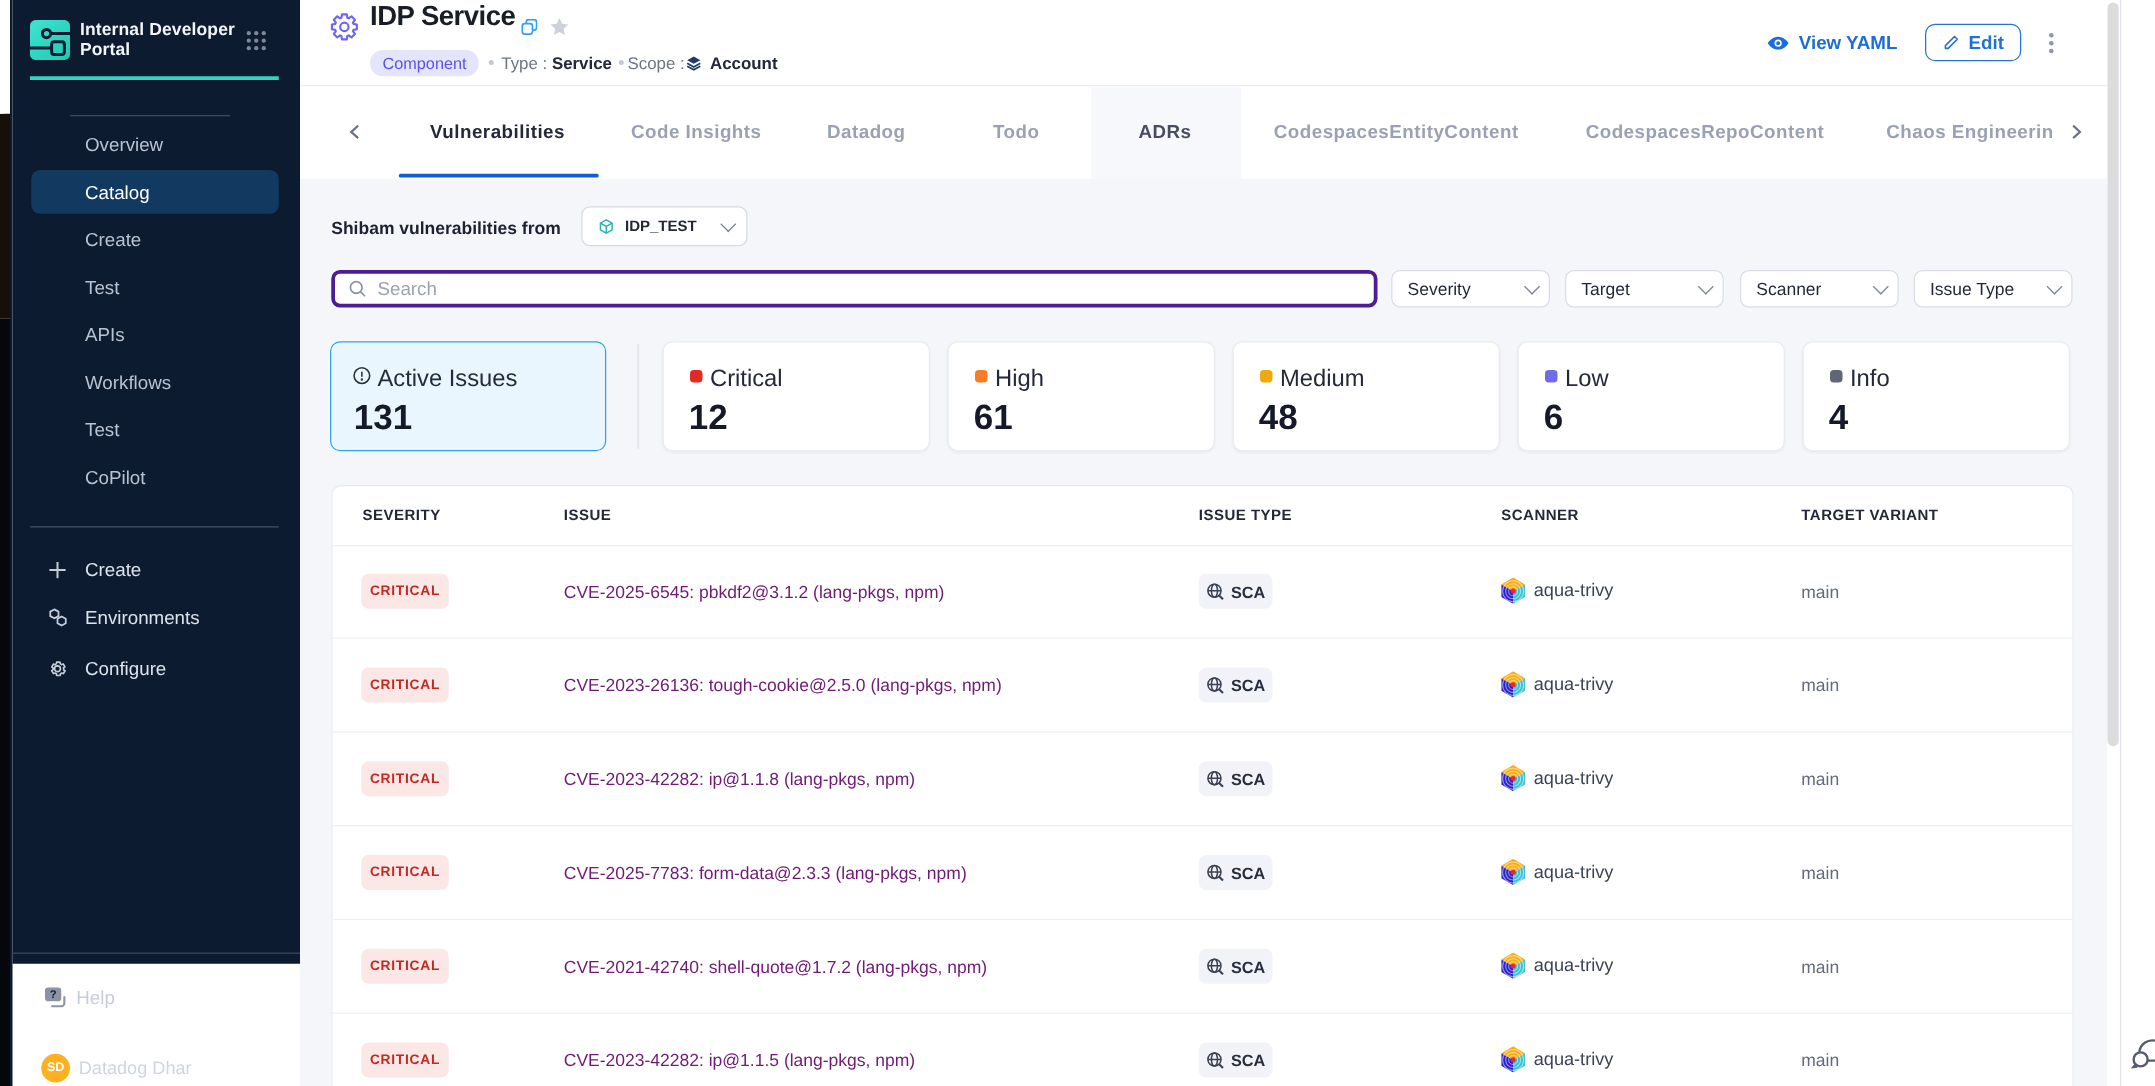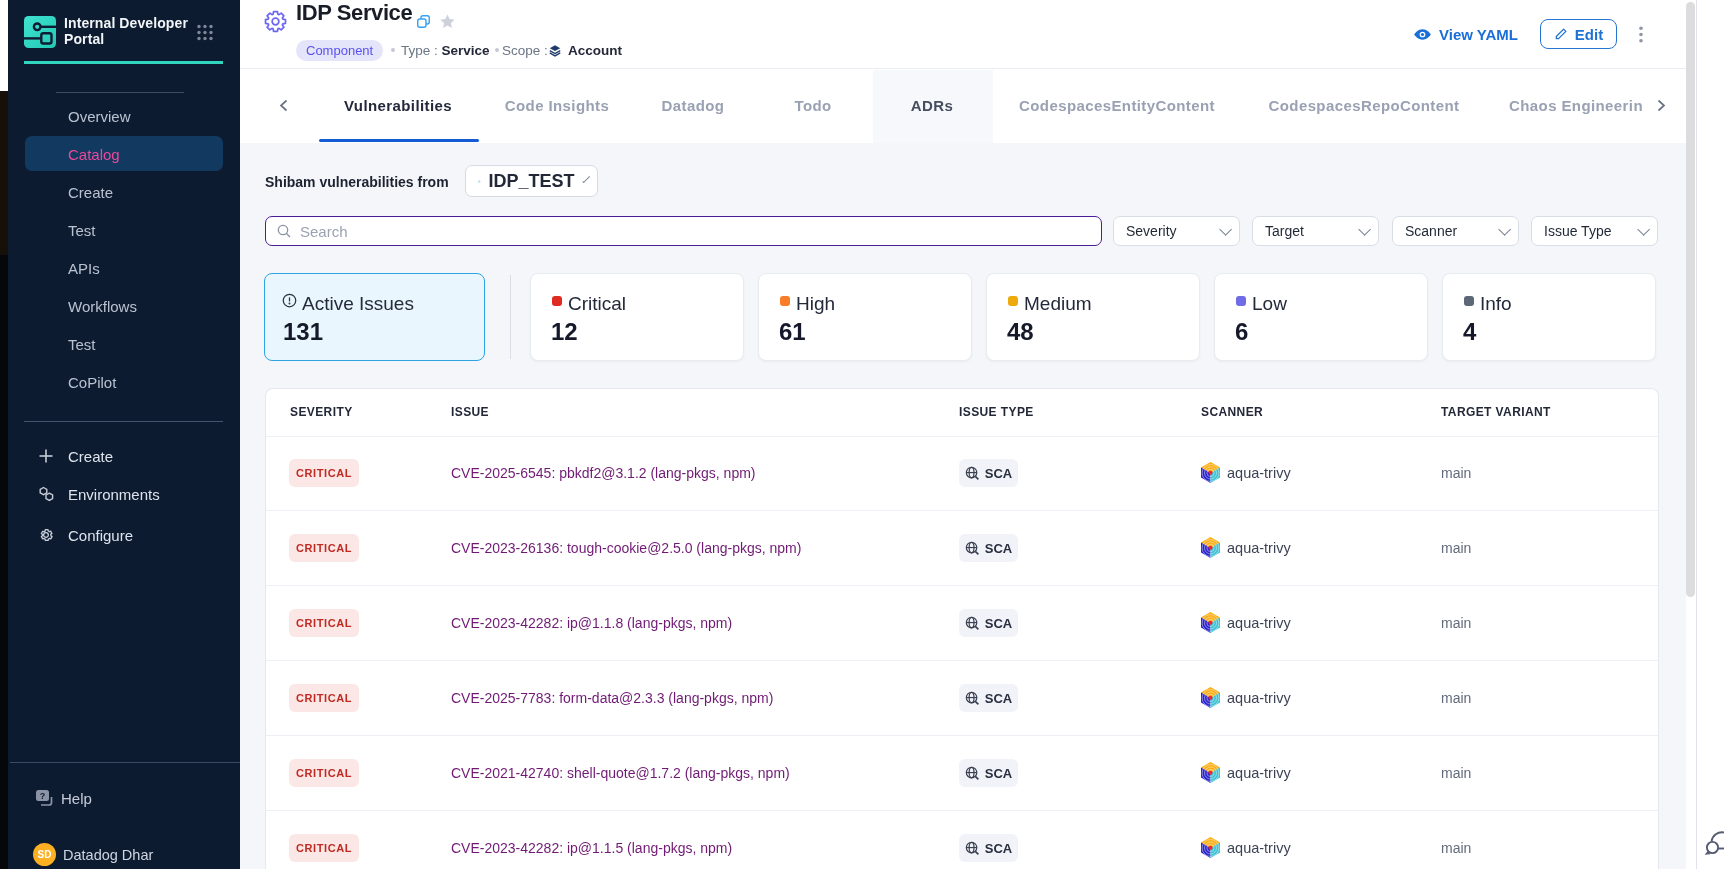--- a/index.html
+++ b/index.html
@@ -1,18 +1,18 @@
 <!DOCTYPE html>
 <html><head>
 <meta charset="utf-8">
 <style>
 * { margin:0; padding:0; box-sizing:border-box; }
 html,body { width:1724px; height:869px; overflow:hidden; font-family:"Liberation Sans",sans-serif; background:#fff; }
 .abs { position:absolute; }
-#sidebar { position:absolute; left:10px; top:0; width:230px; height:869px; background:#0d1b30; }
+#sidebar { position:absolute; left:10px; top:0; width:230px; height:771px; background:#0d1b30; }
 .sb { position:absolute; }
 #sbtitle { left:54px; top:15px; width:140px; color:#f2f5f8; font-size:14px; font-weight:700; line-height:16px; letter-spacing:0.1px; }
 #teal-line { left:14px; top:61px; width:199px; height:3px; background:#2fd6bd; }
 #sb-div1 { left:46px; top:92px; width:128px; height:1px; background:#3f4b61; }
 .mi { position:absolute; left:58px; color:#b9c2d1; font-size:15px; }
 #mi-catalog-bg { left:15px; top:136px; width:198px; height:35px; background:#123a61; border-radius:7px; }
 #sb-div2 { left:14px; top:421px; width:199px; height:1px; background:#47516a; }
 .mi2 { position:absolute; left:58px; color:#dde3ec; font-size:15px; }
 #sb-div3 { left:0; top:762px; width:230px; height:1px; background:#3d4963; }
 #avatar { left:23px; top:843px; width:23px; height:23px; border-radius:50%; background:#fdb021; color:#fff; font-size:10px; font-weight:700; text-align:center; line-height:23px; }
@@ -28,28 +28,28 @@
 .metaval { color:#222838; font-weight:700; }
 #viewyaml { left:1413px; top:25px; display:flex; align-items:center; gap:7px; color:#1a6ed8; font-size:15px; font-weight:700; }
 #editbtn { left:1540px; top:19px; width:77px; height:30px; border:1px solid #2476d2; border-radius:8px; background:#fff; display:flex; align-items:center; justify-content:center; gap:7px; color:#1f72d4; font-size:15px; font-weight:700; }
 #tabs { left:240px; top:70px; width:1446px; height:73px; background:#fff; }
 .tab { position:absolute; top:97px; transform:translateX(-50%); font-size:15px; font-weight:700; color:#99a1b3; letter-spacing:0.4px; white-space:nowrap; }
 #tab-adrs-bg { left:873px; top:70px; width:120px; height:73px; background:#f7f8fc; }
 #tab-underline { left:319px; top:139px; width:160px; height:3px; background:#135cd5; border-radius:2px; }
 #content { left:240px; top:143px; width:1446px; height:726px; background:#f5f6fa; }
 #showing { left:265px; top:174px; font-size:14px; font-weight:700; color:#1c2230; }
 #idpdrop { left:465px; top:165px; width:133px; height:32px; background:#fff; border:1px solid #d6dae2; border-radius:7px; display:flex; align-items:center; padding:0 12px; gap:8px; }
-#searchbox { left:265px; top:216px; width:837px; height:30px; background:#fff; border:1px solid #4c1d95; border-radius:7px; display:flex; align-items:center; padding:0 10px; gap:8px; }
+#searchbox { left:265px; top:216px; width:837px; height:30px; background:#fff; border:3px solid #4c1d95; border-radius:7px; display:flex; align-items:center; padding:0 10px; gap:8px; }
 .filter { position:absolute; top:216px; width:127px; height:30px; background:#fff; border:1px solid #d8dde6; border-radius:7px; display:flex; align-items:center; justify-content:space-between; padding:0 11px 0 12px; font-size:14px; color:#1f2634; font-weight:500; }
 #card-active { left:264px; top:273px; width:221px; height:88px; background:#e9f6fd; border:1px solid #2da5e2; border-radius:8px; }
 #statdiv { left:510px; top:275px; width:1px; height:84px; background:#d9dde5; }
 .card { position:absolute; top:273px; width:214px; height:88px; background:#fff; border:1px solid #e8ebf0; border-radius:8px; box-shadow:0 1px 2px rgba(20,30,60,.05); }
 .cdot { position:absolute; left:21px; top:22px; width:10px; height:10px; border-radius:3px; }
 .clabel { position:absolute; left:37px; top:19px; font-size:19px; color:#232939; }
-.cnum { position:absolute; left:20px; top:44px; font-size:24px; font-weight:700; color:#15192a; }
+.cnum { position:absolute; left:20px; top:44px; font-size:28px; font-weight:700; color:#15192a; }
 #tbl { left:265px; top:388px; width:1394px; height:481px; background:#fff; border:1px solid #e5e8ef; border-radius:8px 8px 0 0; border-bottom:none; }
 .th { position:absolute; top:405px; font-size:12px; font-weight:700; color:#222838; letter-spacing:0.4px; }
 .rowline { position:absolute; left:266px; width:1392px; height:1px; background:#eef0f5; }
 .sevbadge { position:absolute; left:289px; width:70px; height:28px; background:#fbe7e6; border-radius:6px; color:#c02a22; font-size:11px; font-weight:700; letter-spacing:0.6px; text-align:center; line-height:28px; }
 .issue { position:absolute; left:451px; font-size:14px; color:#701a75; }
 .scachip { position:absolute; left:959px; width:59px; height:28px; background:#f2f3f8; border-radius:6px; display:flex; align-items:center; justify-content:center; gap:5px; color:#272e3e; font-size:13px; font-weight:700; }
 .scanner { position:absolute; left:1201px; display:flex; align-items:center; gap:7px; font-size:14.5px; color:#3c4354; }
 .tvar { position:absolute; left:1441px; font-size:14px; color:#626b7c; }
 .chevd { width:9px; height:9px; border-right:1.6px solid #7b8494; border-bottom:1.6px solid #7b8494; transform:rotate(45deg) translateY(-3px); }
 </style>
@@ -86,21 +86,21 @@
         <circle cx="14" cy="8.5" r="1.7"></circle>
       <circle cx="2" cy="14.5" r="1.7"></circle>
         <circle cx="8" cy="14.5" r="1.7"></circle>
         <circle cx="14" cy="14.5" r="1.7"></circle>
     </g>
   </svg>
   <div class="sb" id="teal-line"></div>
   <div class="sb" id="sb-div1"></div>
   <div class="mi" style="top:108px">Overview</div>
   <div class="sb" id="mi-catalog-bg"></div>
-  <div class="mi" style="top:146px;color:#ec4899">Catalog</div>
+  <div class="mi" style="top:146px;color:#ffffff">Catalog</div>
   <div class="mi" style="top:184px">Create</div>
   <div class="mi" style="top:222px">Test</div>
   <div class="mi" style="top:260px">APIs</div>
   <div class="mi" style="top:298px">Workflows</div>
   <div class="mi" style="top:336px">Test</div>
   <div class="mi" style="top:374px">CoPilot</div>
   <div class="sb" id="sb-div2"></div>
   <svg class="sb" style="left:29px;top:449px" width="14" height="14" viewBox="0 0 14 14">
       <g stroke="#c6cdd9" stroke-width="1.6">
         <line x1="7" y1="0.5" x2="7" y2="13.5"></line>
@@ -199,21 +199,21 @@
 <div class="abs" id="tab-underline"></div>
 <div class="abs" id="content"></div>
 <div class="abs" id="showing">Shibam vulnerabilities from</div>
 <div class="abs" id="idpdrop">
   <svg width="14" height="15" viewBox="0 0 24 24">
       <g fill="none" stroke="#27b4b0" stroke-width="2">
         <path d="M12 2.5l8 4.5v9l-8 4.5L4 16V7z"></path>
         <path d="M4 7l8 4.5L20 7M12 11.5V20.5"></path>
       </g>
     </svg>
-  <span style="font-size:18px;font-weight:700;color:#222838;flex:1">IDP_TEST</span>
+  <span style="font-size:12px;font-weight:700;color:#222838;flex:1">IDP_TEST</span>
   <div class="chevd"></div>
 </div>
 <div class="abs" id="searchbox">
   <svg width="16" height="16" viewBox="0 0 24 24">
       <g fill="none" stroke="#8a93a3" stroke-width="2">
         <circle cx="10.5" cy="10.5" r="7"></circle>
         <line x1="15.7" y1="15.7" x2="21" y2="21"></line>
       </g>
     </svg>
   <span style="color:#9aa3b2;font-size:15px">Search</span>

